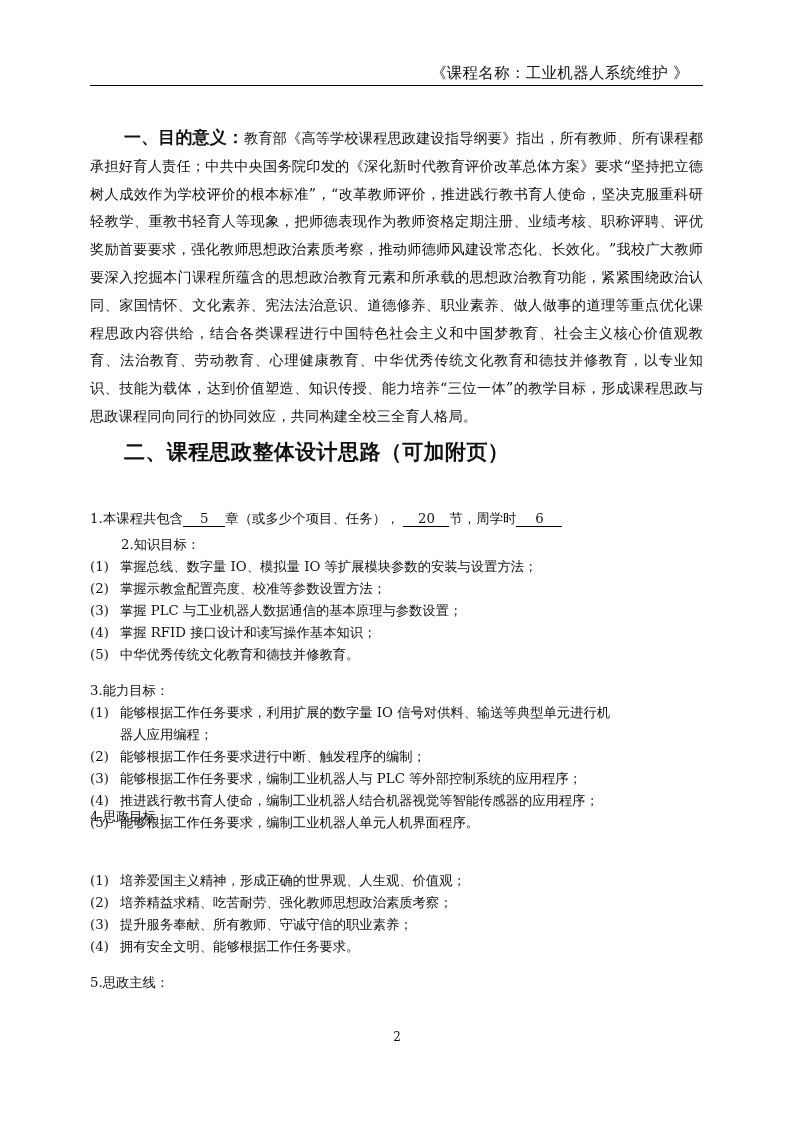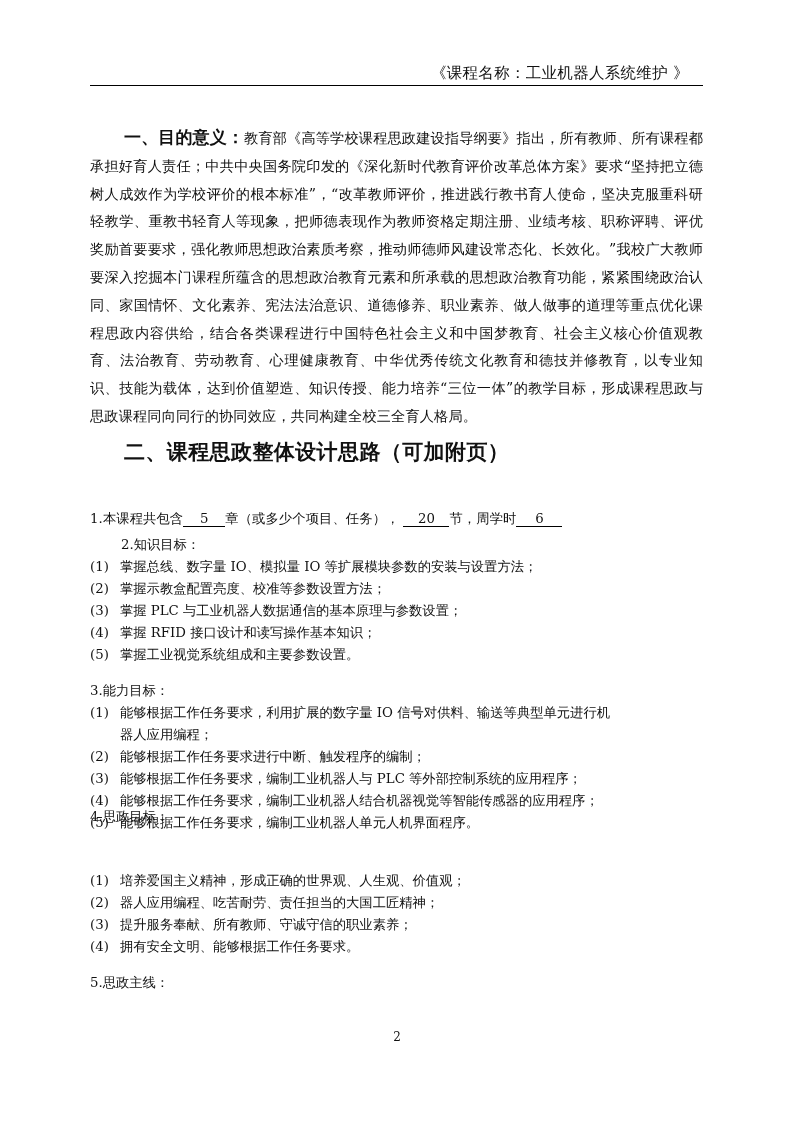--- a/index.html
+++ b/index.html
@@ -37,31 +37,31 @@
 
 <div class="line" style="top:496px;">
   <span>1.本课程共包含</span><span class="blank" style="width:42px;">5</span><span>章（或多少个项目、任务），</span><span class="blank" style="width:46px;margin-left:4px;margin-top:15px;">20</span><span>节，周学时</span><span class="blank" style="width:46px;">6</span>
 </div>
 
 <div class="item" style="top:534px;margin-left:31px;">2.知识目标：</div>
 <div class="item" style="top:556px;"><span class="num">(1)</span><span>掌握总线、数字量 IO、模拟量 IO 等扩展模块参数的安装与设置方法；</span></div>
 <div class="item" style="top:578px;"><span class="num">(2)</span><span>掌握示教盒配置亮度、校准等参数设置方法；</span></div>
 <div class="item" style="top:600px;"><span class="num">(3)</span><span>掌握 PLC 与工业机器人数据通信的基本原理与参数设置；</span></div>
 <div class="item" style="top:622px;"><span class="num">(4)</span><span>掌握 RFID 接口设计和读写操作基本知识；</span></div>
-<div class="item" style="top:644px;"><span class="num">(5)</span><span>掌握工业视觉系统组成和主要参数设置。</span></div>
+<div class="item" style="top:644px;"><span class="num">(5)</span><span>中华优秀传统文化教育和德技并修教育。</span></div>
 
 <div class="item" style="top:680px;">3.能力目标：</div>
 <div class="item" style="top:702px;"><span class="num">(1)</span><span>能够根据工作任务要求，利用扩展的数字量 IO 信号对供料、输送等典型单元进行机</span></div>
 <div class="item indent" style="top:724px;">器人应用编程；</div>
 <div class="item" style="top:746px;"><span class="num">(2)</span><span>能够根据工作任务要求进行中断、触发程序的编制；</span></div>
 <div class="item" style="top:768px;"><span class="num">(3)</span><span>能够根据工作任务要求，编制工业机器人与 PLC 等外部控制系统的应用程序；</span></div>
-<div class="item" style="top:790px;"><span class="num">(4)</span><span>能够根据工作任务要求，编制工业机器人结合机器视觉等智能传感器的应用程序；</span></div>
+<div class="item" style="top:790px;"><span class="num">(4)</span><span>推进践行教书育人使命，编制工业机器人结合机器视觉等智能传感器的应用程序；</span></div>
 <div class="item" style="top:812px;"><span class="num">(5)</span><span>能够根据工作任务要求，编制工业机器人单元人机界面程序。</span></div>
 
 <div class="item" style="top:806px;">4.思政目标：</div>
 <div class="item" style="top:870px;"><span class="num">(1)</span><span>培养爱国主义精神，形成正确的世界观、人生观、价值观；</span></div>
-<div class="item" style="top:892px;"><span class="num">(2)</span><span>器人应用编程、吃苦耐劳、责任担当的大国工匠精神；</span></div>
+<div class="item" style="top:892px;"><span class="num">(2)</span><span>培养精益求精、吃苦耐劳、强化教师思想政治素质考察；</span></div>
 <div class="item" style="top:914px;"><span class="num">(3)</span><span>提升服务奉献、所有教师、守诚守信的职业素养；</span></div>
 <div class="item" style="top:936px;"><span class="num">(4)</span><span>拥有安全文明、能够根据工作任务要求。</span></div>
 
 <div class="item" style="top:972px;">5.思政主线：</div>
 
 <div class="page-num">2</div>
 
 </body></html>

